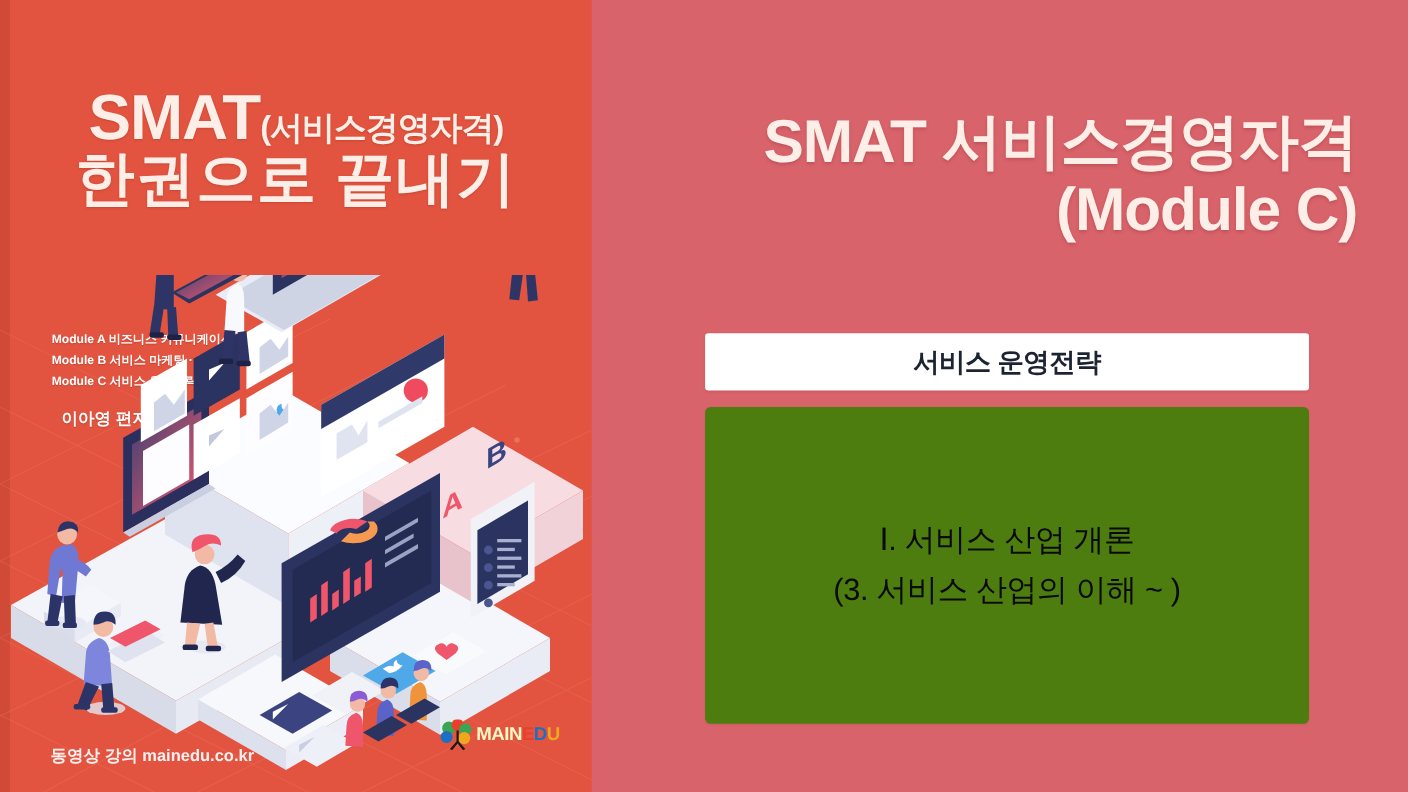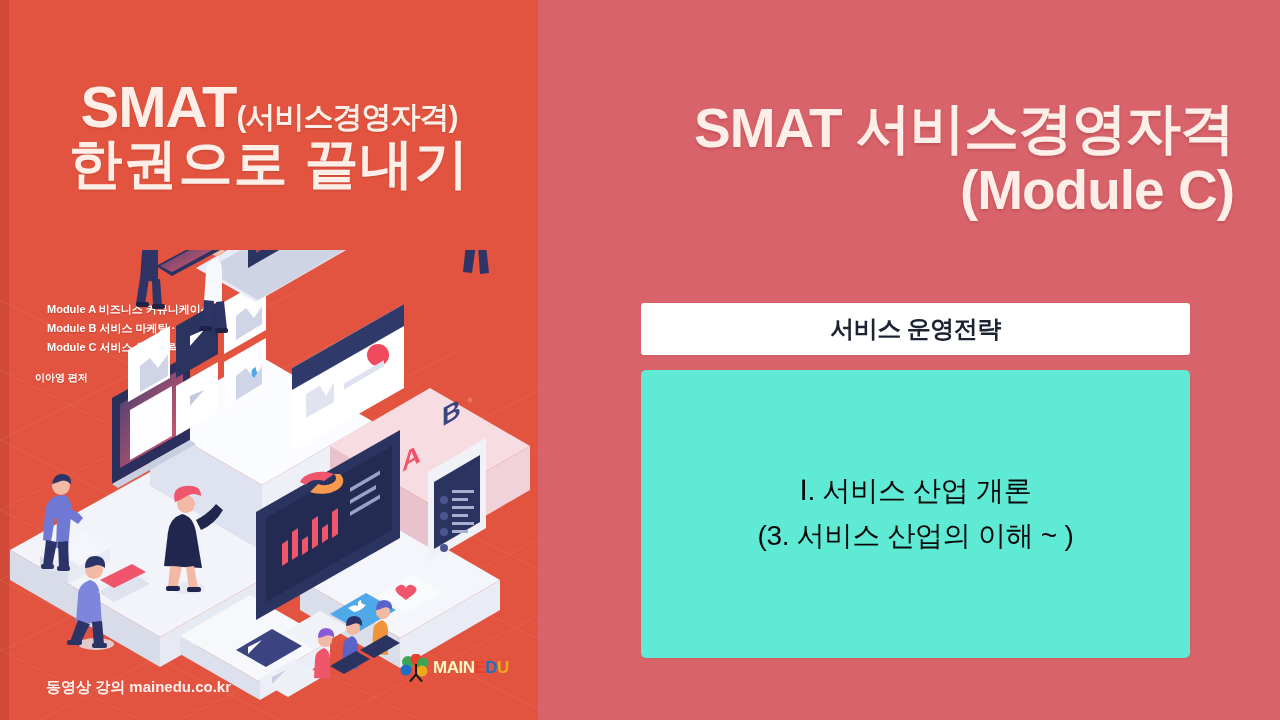--- a/index.html
+++ b/index.html
@@ -49,22 +49,22 @@
 
   .modules{
     position:absolute; left:47px; top:300px;
     color:#fff; font-size:11px; line-height:1.72; font-weight:bold;
     text-shadow:0 1px 1px rgba(120,30,20,.3);
     white-space:nowrap;
   }
   .modules .mlabel{ font-weight:bold; }
   .modules .mtext{ font-weight:600; }
   .author{
-    position:absolute; left:35px; top:371px;
-    color:#fff; font-size:10px; font-weight:bold;
+    position:absolute; left:56px; top:371px;
+    color:#fff; font-size:15px; font-weight:bold;
     text-shadow:0 1px 1px rgba(120,30,20,.3);
   }
   .site{
     position:absolute; left:46px; top:678px;
     color:#ffffff; font-size:15px; font-weight:bold; opacity:.92;
   }
 
   
   .logo{
     position:absolute; left:400px; top:654px;
@@ -99,21 +99,21 @@
     display:flex; align-items:center; justify-content:center;
     box-shadow:0 1px 2px rgba(140,50,55,.18);
   }
   .white-box span{
     color:#1c2333; font-size:24px; font-weight:bold; letter-spacing:-.5px;
   }
 
   .gray-box{
     position:absolute; left:103px; top:370px;
     width:549px; height:288px;
-    background:#5eead4;
+    background:#4d7c0f;
     border-radius:5px;
     display:flex; flex-direction:column;
     align-items:center; justify-content:center;
     box-shadow:0 1px 2px rgba(140,50,55,.12);
   }
   .gray-box .gline{
     color:#0a0a0a; font-size:28px; font-weight:500;
     line-height:1.52; letter-spacing:-.3px; white-space:nowrap;
   }
   .gray-box .gline.first{ margin-bottom:2px; }

